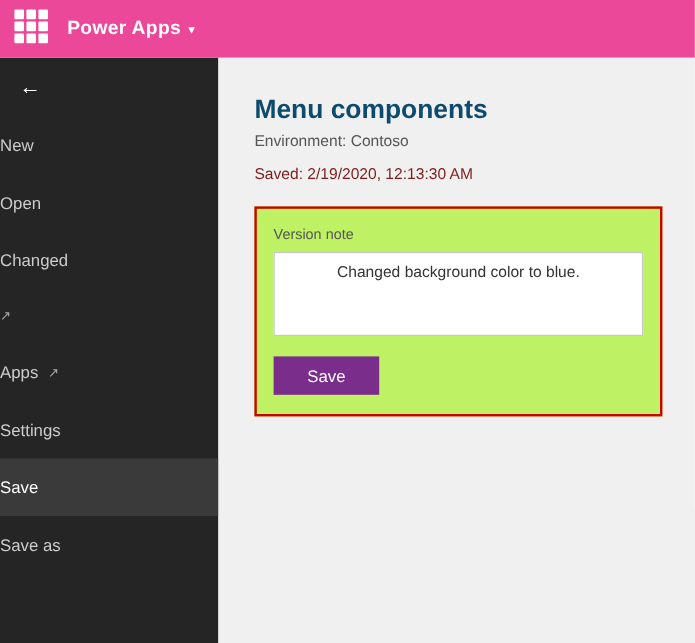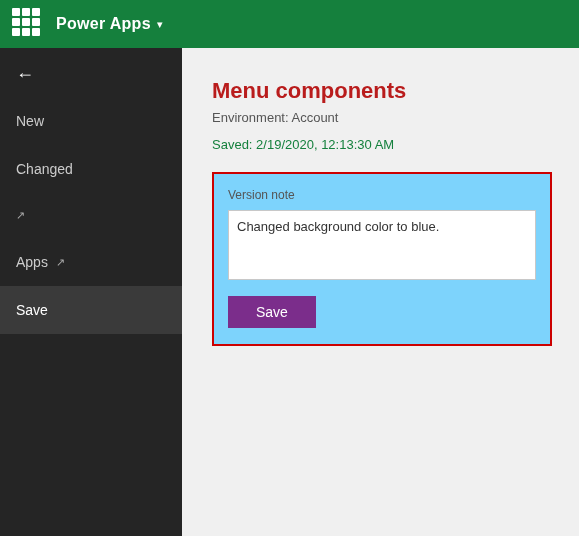--- a/index.html
+++ b/index.html
@@ -9,21 +9,21 @@
       font-family: 'Segoe UI', sans-serif;
       display: flex;
       overflow: hidden;
     }
 
     
     .top-bar {
       position: absolute;
       top: 0; left: 0; right: 0;
       height: 48px;
-      background: #15803d;
+      background: #ec4899;
       display: flex;
       align-items: center;
       padding: 0 12px;
       z-index: 10;
     }
     .waffle-icon {
       width: 32px;
       height: 32px;
       display: grid;
       grid-template-columns: repeat(3, 8px);
@@ -65,21 +65,21 @@
       flex-direction: column;
       flex-shrink: 0;
     }
     .back-btn {
       padding: 14px 16px;
       color: #fff;
       font-size: 18px;
       cursor: pointer;
     }
     .nav-item {
-      padding: 16px 16px;
+      padding: 16px 0;
       color: #ccc;
       font-size: 14px;
       cursor: pointer;
       display: flex;
       align-items: center;
       gap: 8px;
     }
     .nav-item.active {
       background: #3a3a3a;
       color: #fff;
@@ -91,59 +91,60 @@
 
     
     .main-content {
       flex: 1;
       background: #f0f0f0;
       padding: 30px 30px;
       display: flex;
       flex-direction: column;
     }
     .page-title {
-      color: #b91c1c;
+      color: #0c4a6e;
       font-size: 22px;
       font-weight: 600;
       margin-bottom: 6px;
     }
     .env-label {
       color: #555;
       font-size: 13px;
       margin-bottom: 12px;
     }
     .saved-label {
-      color: #15803d;
+      color: #7f1d1d;
       font-size: 13px;
       margin-bottom: 20px;
     }
 
     
     .version-box {
       border: 2px solid #cc0000;
-      background: #7dd3fc;
+      background: #bef264;
       padding: 14px 14px 16px;
       width: 340px;
     }
     .version-label {
       font-size: 12px;
       color: #555;
       margin-bottom: 8px;
     }
     .version-textarea {
       width: 100%;
       border: 1px solid #c8c8c8;
       padding: 8px;
       font-size: 13px;
       color: #333;
       font-family: 'Segoe UI', sans-serif;
       resize: none;
       height: 70px;
       outline: none;
       margin-bottom: 12px;
+      text-align: center;
     }
     .save-btn {
       background: #7b2d8b;
       color: #fff;
       border: none;
       padding: 8px 28px;
       font-size: 14px;
       cursor: pointer;
       font-family: 'Segoe UI', sans-serif;
     }
@@ -170,37 +171,46 @@
 <div class="layout">
 
   <div class="sidebar">
     <div class="back-btn">
       <span>←</span>
     </div>
     <div class="nav-item">
       <span>New</span>
     </div>
     <div class="nav-item">
+      <span>Open</span>
+    </div>
+    <div class="nav-item">
       <span>Changed</span>
     </div>
     <div class="nav-item">
       <span class="ext-icon">↗</span>
     </div>
     <div class="nav-item">
       <span>Apps</span>
       <span class="ext-icon">↗</span>
     </div>
+    <div class="nav-item">
+      <span>Settings</span>
+    </div>
     <div class="nav-item active">
       <span>Save</span>
     </div>
+    <div class="nav-item">
+      <span>Save as</span>
+    </div>
   </div>
 
   <div class="main-content">
     <div class="page-title">Menu components</div>
-    <div class="env-label">Environment: Account</div>
+    <div class="env-label">Environment: Contoso</div>
     <div class="saved-label">Saved: 2/19/2020, 12:13:30 AM</div>
 
     <div class="version-box">
       <div class="version-label">Version note</div>
       <textarea class="version-textarea" style="">Changed background color to blue.</textarea>
       <button class="save-btn">Save</button>
     </div>
   </div>
 
 </div>

